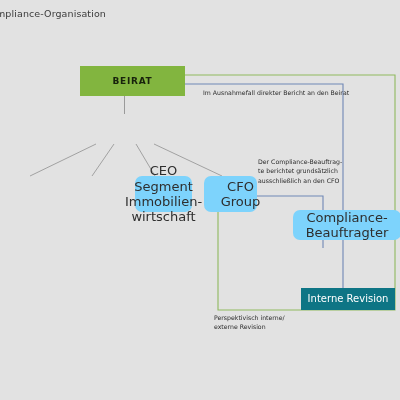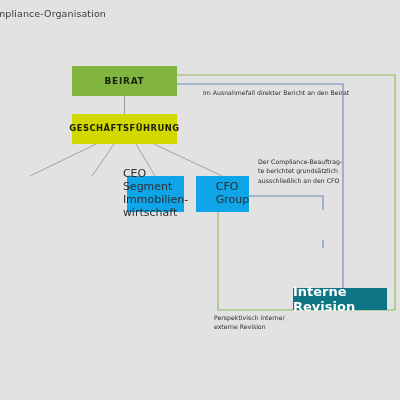--- a/index.html
+++ b/index.html
@@ -28,22 +28,23 @@
     width: 400px;
     height: 400px;
     pointer-events: none;
   }
   .node {
     position: absolute;
     box-sizing: border-box;
     display: flex;
     align-items: center;
     justify-content: center;
-    text-align: left;
+    text-align: center;
     line-height: 1.18;
+    margin-left: 8px;
   }
   .title {
     position: absolute;
     left: -4px;
     top: 8px;
     font-size: 9.5px;
     color: #3b3b3b;
     letter-spacing: 0.1px;
     white-space: nowrap;
   }
@@ -65,23 +66,24 @@
     width: 105px;
     height: 30px;
     background: #d2d900;
     color: #1b1f00;
     font-size: 8.4px;
     font-weight: bold;
     letter-spacing: 0.5px;
   }
   
   .n-white {
-    background: #0ea5e9;
+    background: #7dd3fc;
     color: #2e2e2e;
-    font-size: 11px;
+    font-size: 13px;
+    border-radius: 7px;
   }
   .n-ceo {
     left: 2px;
     top: 176px;
     width: 56px;
     height: 36px;
   }
   .n-coo {
     left: 64px;
     top: 176px;
@@ -108,22 +110,22 @@
     height: 30px;
   }
   
   .n-interne {
     left: 293px;
     top: 288px;
     width: 94px;
     height: 22px;
     background: #0e7585;
     color: #ffffff;
-    font-size: 13px;
-    font-weight: bold;
+    font-size: 10px;
+    font-weight: normal;
   }
   .n-externe {
     left: 293px;
     top: 310px;
     width: 94px;
     height: 26px;
     background: #2e9099;
     color: #ffffff;
     font-size: 6.6px;
     font-weight: bold;
@@ -178,38 +180,38 @@
 
     <polyline points="249,196 323,196 323,210" fill="none" stroke="#6f87b5" stroke-width="1.1"></polyline>
 
     <line x1="323" y1="240" x2="323" y2="248" stroke="#6f87b5" stroke-width="1.1"></line>
   </svg>
 
   <div class="node n-beirat">
     <span>BEIRAT</span>
   </div>
 
-  <div class="node n-gf">
-    <span>GESCHÄFTSFÜHRUNG</span>
-  </div>
 
 
 
   <div class="node n-white n-segment">
     <span>
       <span class="seg-line">CEO Segment</span>
       <span class="seg-line">Immobilien-</span>
       <span class="seg-line">wirtschaft</span>
     </span>
   </div>
 
   <div class="node n-white n-cfo">
     <span>CFO Group</span>
   </div>
 
+  <div class="node n-white n-compliance">
+    <span>Compliance-Beauftragter</span>
+  </div>
 
   <div class="node n-interne">
     <span>Interne Revision</span>
   </div>
 
 
   <div class="anno anno-beirat">Im Ausnahmefall direkter Bericht an den Beirat</div>
   <div class="anno anno-cfo">Der Compliance-Beauftrag-
 te berichtet grundsätzlich
 ausschließlich an den CFO</div>

